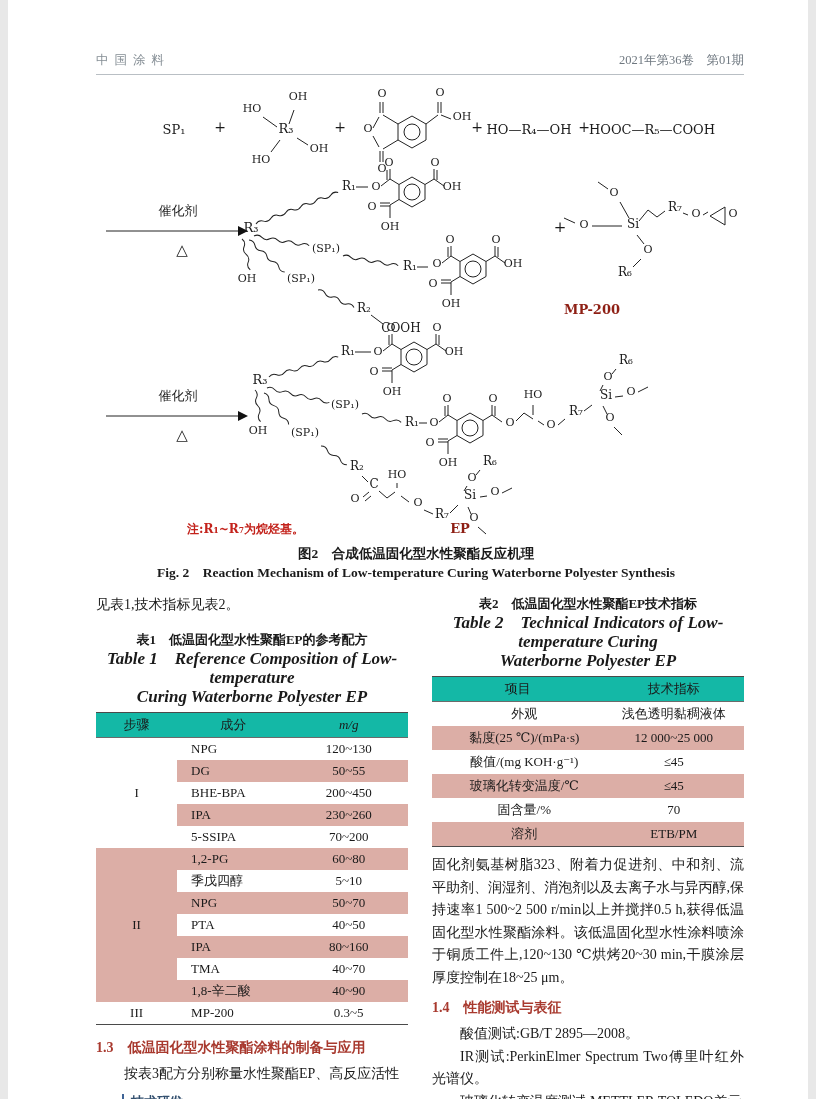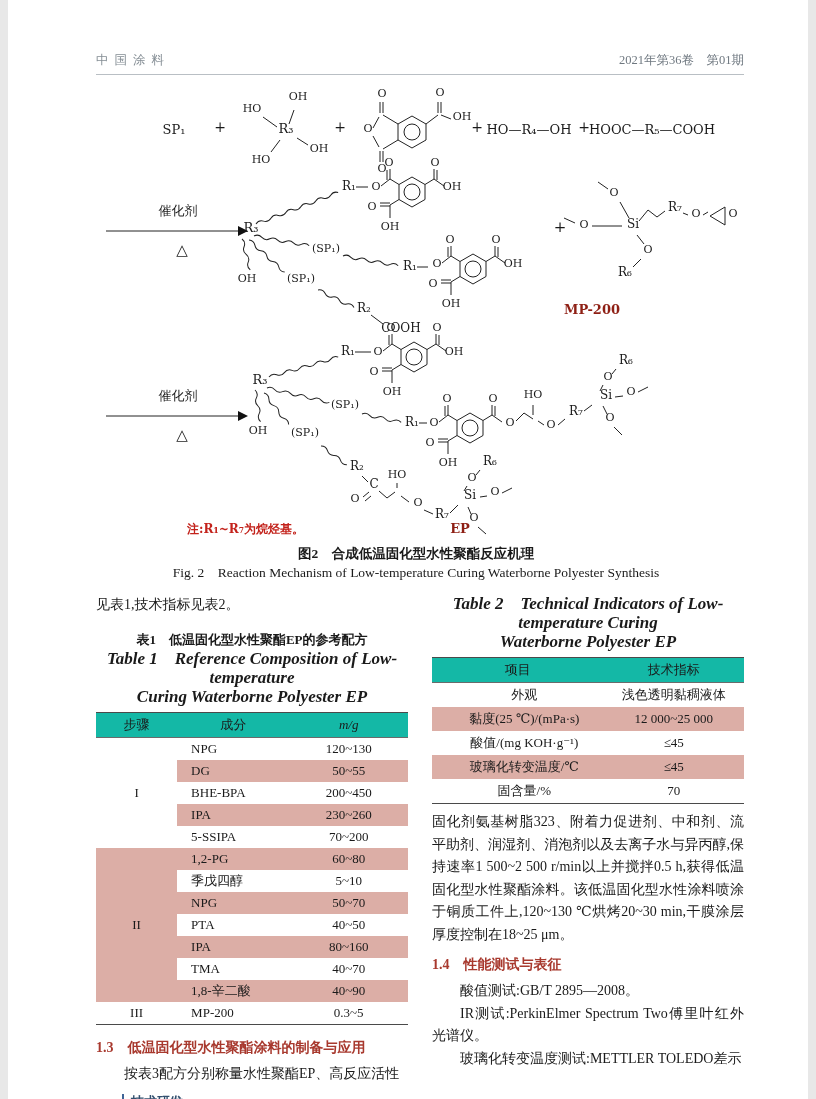--- a/index.html
+++ b/index.html
@@ -12,21 +12,21 @@
   .hdr .issue{font-size:12.5px;color:#6f7880;}
   
   .fig{position:absolute;left:84px;top:84px;width:648px;height:456px;}
   .fig svg{width:648px;height:456px;display:block;}
   .bond{stroke:#222;stroke-width:1;fill:none;}
   .sq{stroke:#222;stroke-width:1;fill:none;}
   .ah{fill:#111;stroke:none;}
   .fig text{font-family:"DejaVu Serif","Liberation Serif",serif;}
   .figcap{position:absolute;left:84px;top:544px;width:648px;text-align:center;line-height:19px;}
   .figcap .zh{font-size:13.5px;font-weight:bold;}
-  .figcap .en{font-size:13.5px;font-weight:normal;}
+  .figcap .en{font-size:13.5px;font-weight:bold;}
   
   .colL{position:absolute;left:88px;top:594px;width:312px;}
   .colR{position:absolute;left:424px;top:594px;width:312px;}
   .para{font-size:14px;line-height:22.5px;text-align:justify;margin:0;}
   .indent{text-indent:2em;}
   .tbl-title{ text-align:center;font-weight:bold;line-height:19px;margin:0 0 6px 0;}
   .tbl-title .zh{font-size:13px;}
   .tbl-title .en{font-size:17px;font-style:italic;}
   table{border-collapse:collapse;width:100%;font-size:13px;
         border-top:1.6px solid #4a4a4a;border-bottom:1.6px solid #4a4a4a;}
@@ -315,20 +315,21 @@
         </tbody>
     </table>
     <div class="sect">
       <span class="num">1.3</span><span>低温固化型水性聚酯涂料的制备与应用</span>
     </div>
     <p class="para indent">按表3配方分别称量水性聚酯EP、高反应活性</p>
   </div>
 
   <div class="colR">
     <div class="tbl-title">
+      <div class="zh">表2　低温固化型水性聚酯EP技术指标</div>
       <div class="en">Table 2　Technical Indicators of Low-temperature Curing</div>
       <div class="en">Waterborne Polyester EP</div>
     </div>
     <table id="table2">
       <thead>
         <tr>
           <th>项目</th>
           <th>技术指标</th>
         </tr>
       </thead>
@@ -345,20 +346,24 @@
             <td class="item">酸值/(mg KOH·g⁻¹)</td>
             <td class="val">≤45</td>
           </tr>
           <tr>
             <td class="item shade">玻璃化转变温度/℃</td>
             <td class="val shade">≤45</td>
           </tr>
           <tr>
             <td class="item">固含量/%</td>
             <td class="val">70</td>
+          </tr>
+          <tr>
+            <td class="item shade">溶剂</td>
+            <td class="val shade">ETB/PM</td>
           </tr>
         </tbody>
     </table>
     <div class="para-block">
       <p class="para">固化剂氨基树脂323、附着力促进剂、中和剂、流平助剂、润湿剂、消泡剂以及去离子水与异丙醇,保持速率1 500~2 500 r/min以上并搅拌0.5 h,获得低温固化型水性聚酯涂料。该低温固化型水性涂料喷涂于铜质工件上,120~130 ℃烘烤20~30 min,干膜涂层厚度控制在18~25 μm。</p>
       <div class="sect" style="margin-top:10px;">
         <span class="num">1.4</span><span>性能测试与表征</span>
       </div>
       <p class="para indent">酸值测试:GB/T 2895—2008。</p>
       <p class="para indent">IR测试:PerkinElmer Spectrum Two傅里叶红外光谱仪。</p>

